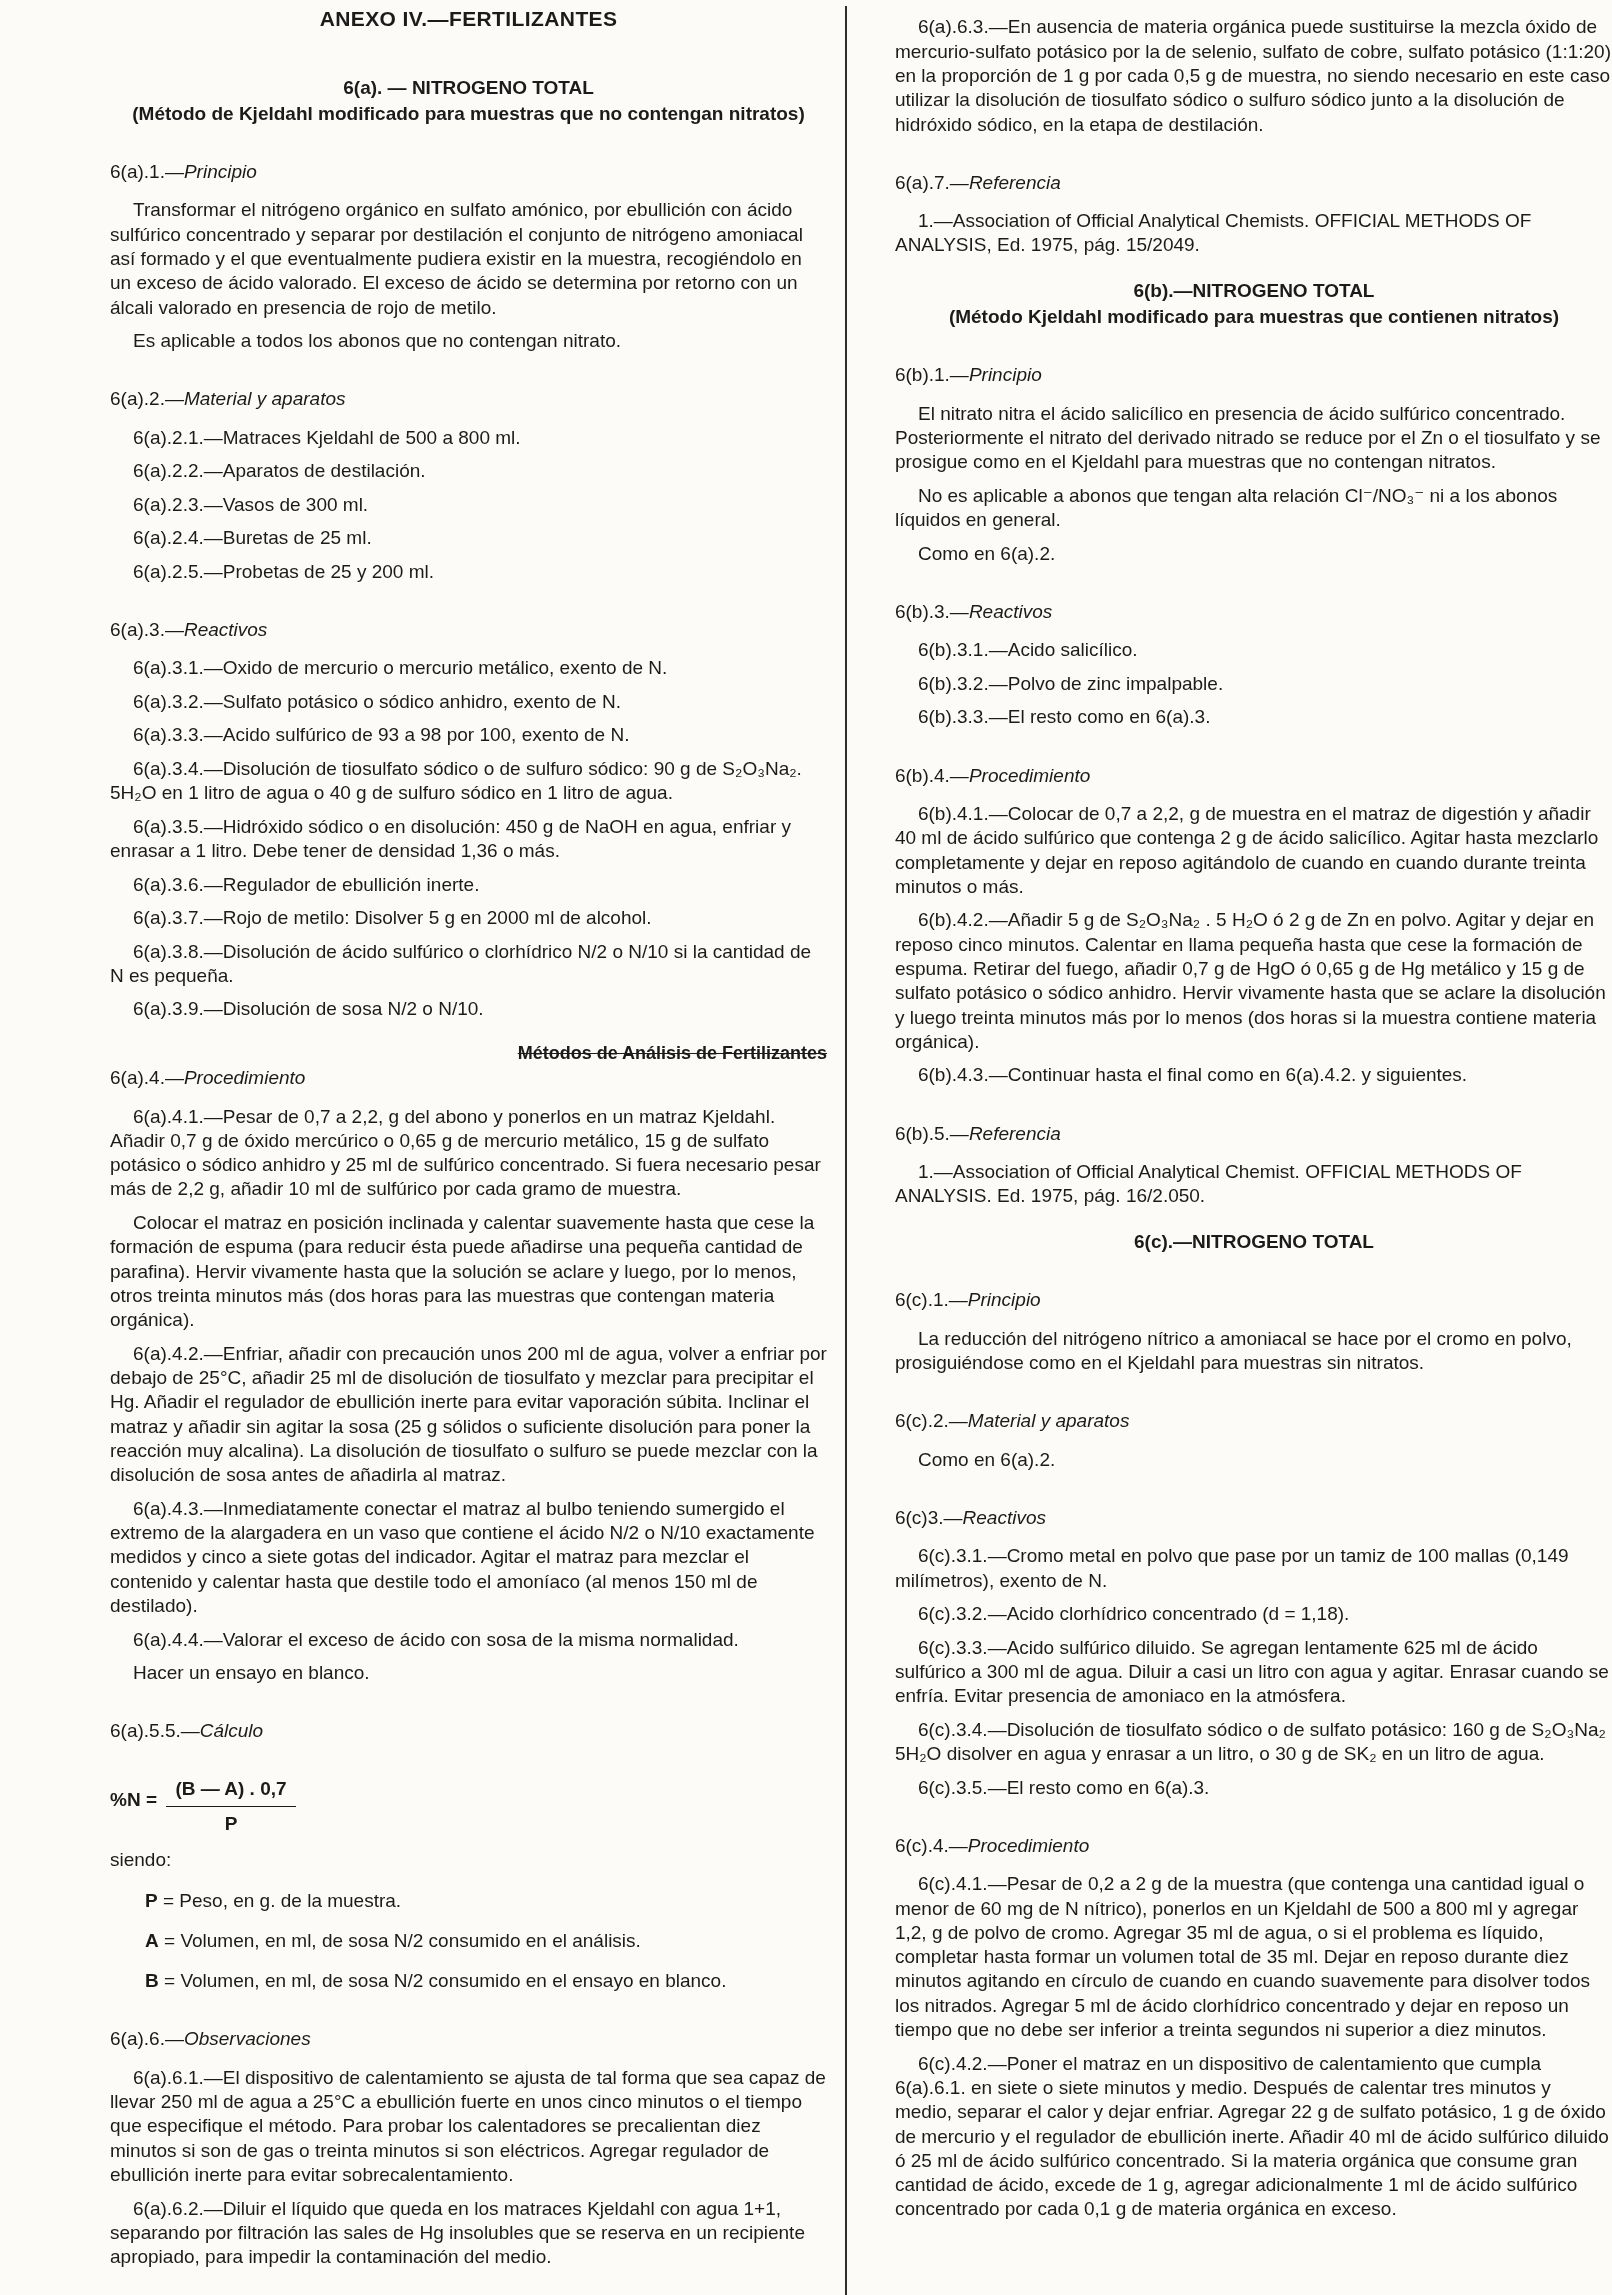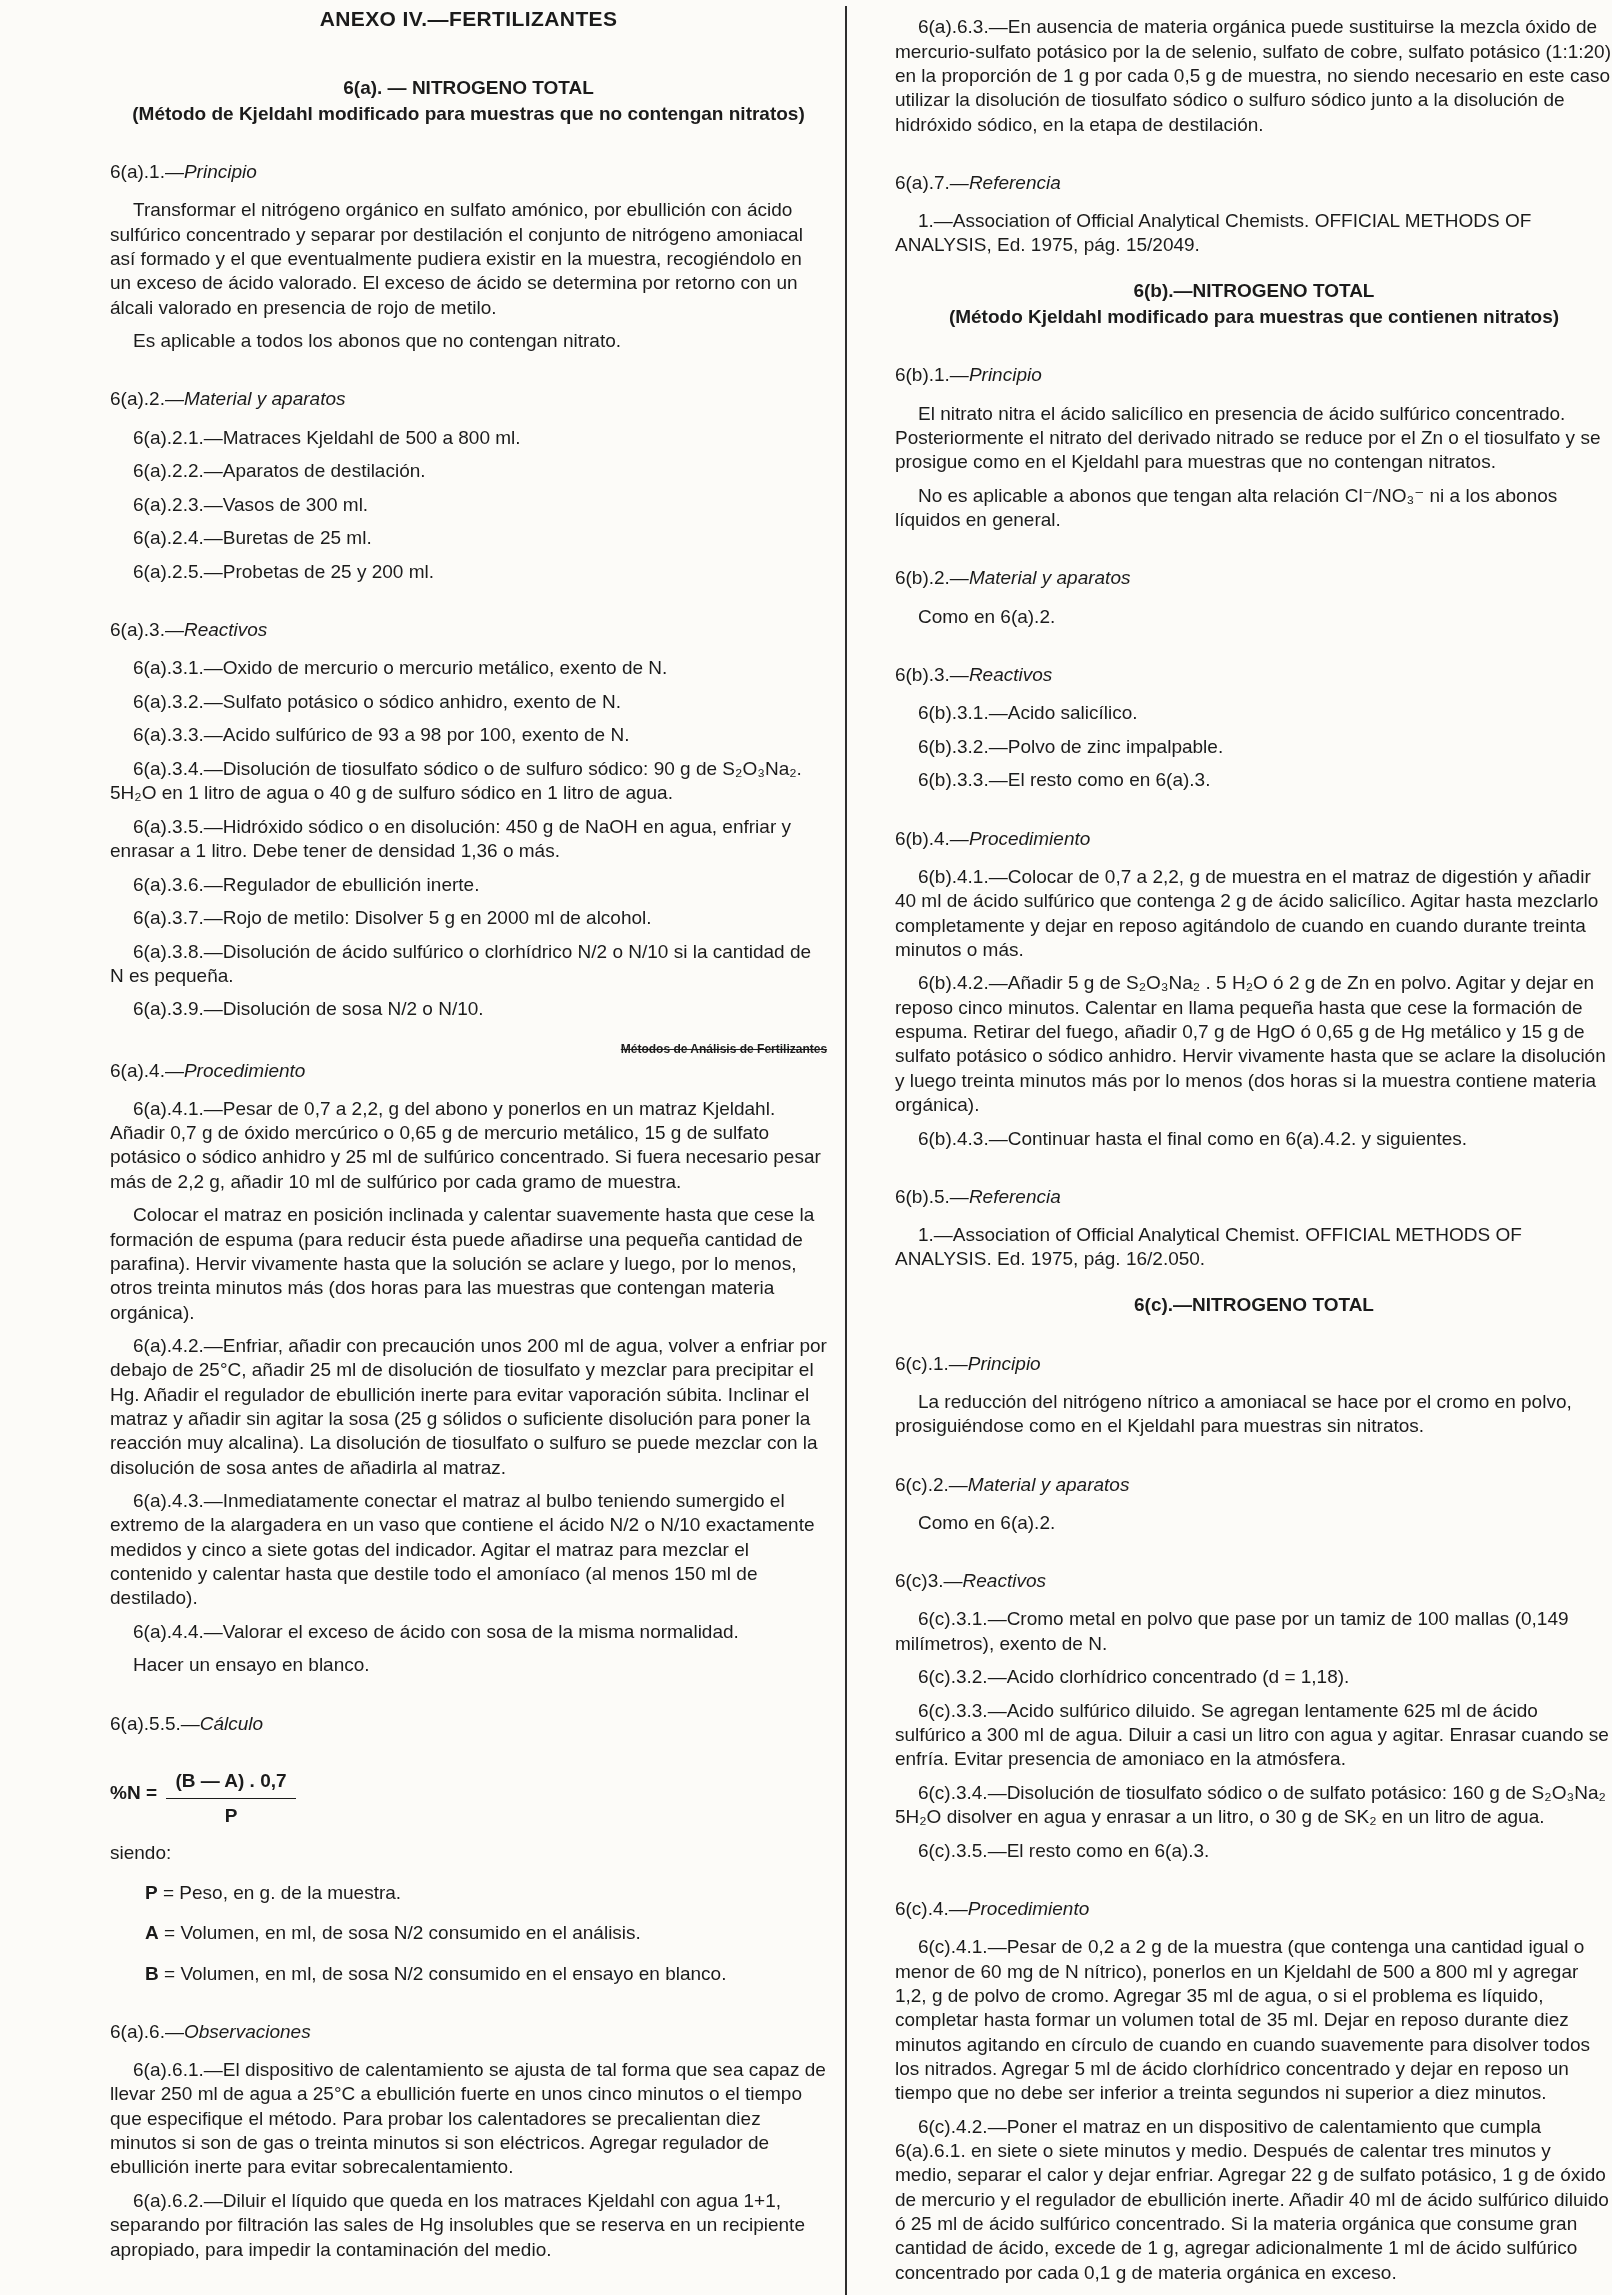--- a/index.html
+++ b/index.html
@@ -45,21 +45,21 @@
   .sec-num { font-style: normal; }
   .sec-title { font-style: italic; }
 
   .p, .item { text-indent: 23px; margin-top: 9.2px; }
   .p-flush  { margin-top: 12.3px; }
 
   .strike {
     text-align: right;
     text-decoration: line-through;
     font-weight: bold;
-    font-size: 12px;
+    font-size: 18px;
     margin-top: 20px;
   }
   .strike + .section { margin-top: 1.5px; }
 
   .formula {
     display: flex;
     align-items: center;
     gap: 9.2px;
     font-weight: bold;
     margin: 21.5px 0 7.7px;
@@ -125,21 +125,20 @@
   <div class="divider"></div>
   <div class="col col-right" id="col-right">
       <p class="p">6(a).6.3.—En ausencia de materia orgánica puede sustituirse la mezcla óxido de mercurio-sulfato potásico por la de selenio, sulfato de cobre, sulfato potásico (1:1:20) en la proporción de 1 g por cada 0,5 g de muestra, no siendo necesario en este caso utilizar la disolución de tiosulfato sódico o sulfuro sódico junto a la disolución de hidróxido sódico, en la etapa de destilación.</p>
       <h3 class="section"><span class="sec-num">6(a).7.—</span><span class="sec-title">Referencia</span></h3>
       <p class="p">1.—Association of Official Analytical Chemists. OFFICIAL METHODS OF ANALYSIS, Ed. 1975, pág. 15/2049.</p>
       <p class="title">6(b).—NITROGENO TOTAL</p>
       <p class="title">(Método Kjeldahl modificado para muestras que contienen nitratos)</p>
       <h3 class="section"><span class="sec-num">6(b).1.—</span><span class="sec-title">Principio</span></h3>
       <p class="p">El nitrato nitra el ácido salicílico en presencia de ácido sulfúrico concentrado. Posteriormente el nitrato del derivado nitrado se reduce por el Zn o el tiosulfato y se prosigue como en el Kjeldahl para muestras que no contengan nitratos.</p>
       <p class="p">No es aplicable a abonos que tengan alta relación Cl⁻/NO₃⁻ ni a los abonos líquidos en general.</p>
-      <h3 class="section"><span class="sec-num">6(b).2.—</span><span class="sec-title">Material y aparatos</span></h3>
       <p class="p">Como en 6(a).2.</p>
       <h3 class="section"><span class="sec-num">6(b).3.—</span><span class="sec-title">Reactivos</span></h3>
       <p class="item">6(b).3.1.—Acido salicílico.</p>
       <p class="item">6(b).3.2.—Polvo de zinc impalpable.</p>
       <p class="item">6(b).3.3.—El resto como en 6(a).3.</p>
       <h3 class="section"><span class="sec-num">6(b).4.—</span><span class="sec-title">Procedimiento</span></h3>
       <p class="p">6(b).4.1.—Colocar de 0,7 a 2,2, g de muestra en el matraz de digestión y añadir 40 ml de ácido sulfúrico que contenga 2 g de ácido salicílico. Agitar hasta mezclarlo completamente y dejar en reposo agitándolo de cuando en cuando durante treinta minutos o más.</p>
       <p class="p">6(b).4.2.—Añadir 5 g de S₂O₃Na₂ . 5 H₂O ó 2 g de Zn en polvo. Agitar y dejar en reposo cinco minutos. Calentar en llama pequeña hasta que cese la formación de espuma. Retirar del fuego, añadir 0,7 g de HgO ó 0,65 g de Hg metálico y 15 g de sulfato potásico o sódico anhidro. Hervir vivamente hasta que se aclare la disolución y luego treinta minutos más por lo menos (dos horas si la muestra contiene materia orgánica).</p>
       <p class="p">6(b).4.3.—Continuar hasta el final como en 6(a).4.2. y siguientes.</p>
       <h3 class="section"><span class="sec-num">6(b).5.—</span><span class="sec-title">Referencia</span></h3>

